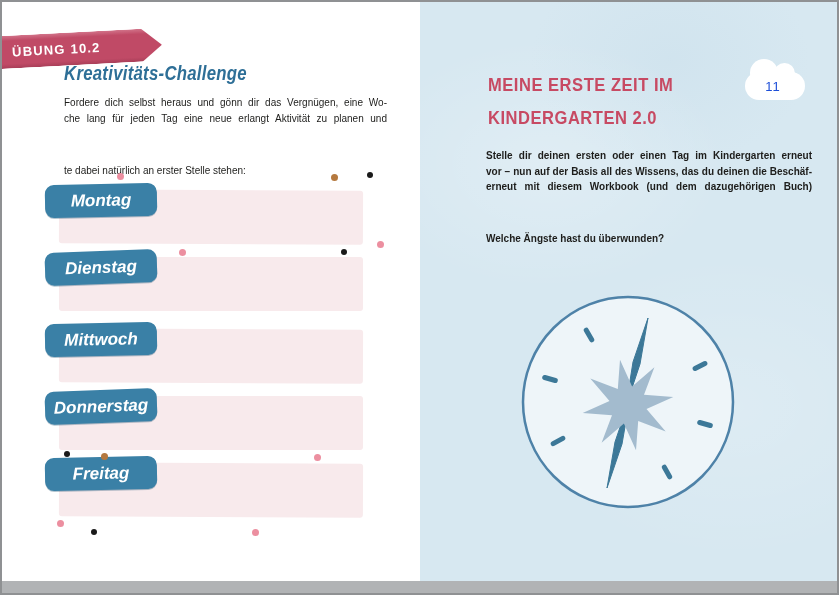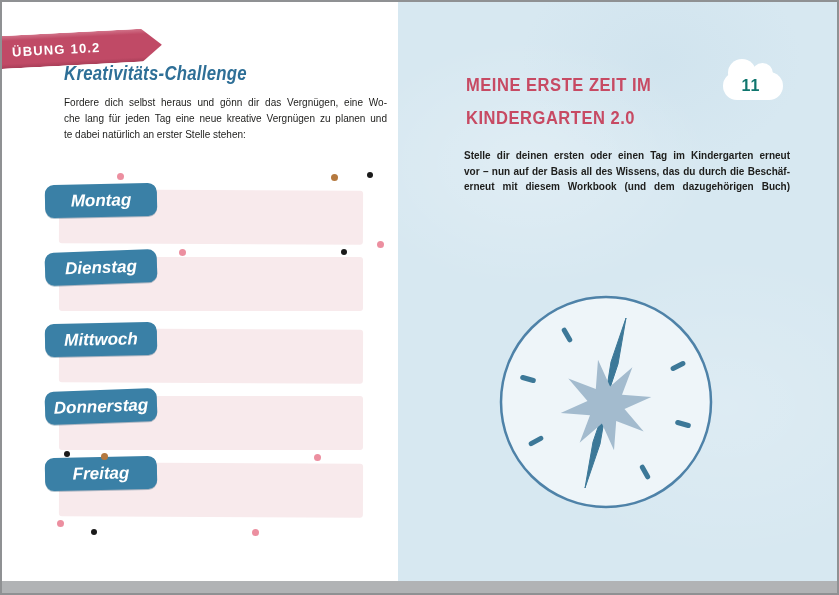--- a/index.html
+++ b/index.html
@@ -5,21 +5,21 @@
   html,body{margin:0;padding:0;background:#e8e8e8;}
   *{box-sizing:border-box;}
   .stage{
     position:relative;width:839px;height:595px;
     border:2px solid #8f9193;background:#ffffff;overflow:hidden;
     font-family:"Liberation Sans",sans-serif;
   }
   .bottom-band{position:absolute;left:0;right:0;bottom:0;height:12px;background:#b1b3b5;z-index:9;}
   .page{position:absolute;top:0;bottom:12px;}
   .page-left{left:0;width:418px;background:#ffffff;}
-  .page-right{left:396px;right:0;background:#d7e8f1;
+  .page-right{left:418px;right:0;background:#d7e8f1;
     background-image:
       radial-gradient(ellipse 260px 180px at 30% 28%, rgba(255,255,255,.22), rgba(255,255,255,0) 70%),
       radial-gradient(ellipse 300px 220px at 75% 70%, rgba(255,255,255,.16), rgba(255,255,255,0) 70%),
       radial-gradient(ellipse 200px 150px at 60% 10%, rgba(190,215,230,.25), rgba(255,255,255,0) 70%);
   }
 
   
   .ribbon{
     position:absolute;left:-8px;top:30px;width:168px;height:33px;
     background:linear-gradient(180deg,#d2748a 0%,#c04a66 16%,#c04a66 86%,#a83e58 100%);
@@ -31,21 +31,21 @@
   }
   .lp-title{
     position:absolute;left:62px;top:60px;
     color:#2e6f97;font-size:20px;font-weight:bold;font-style:italic;
     transform:scaleX(.84);transform-origin:left center;white-space:nowrap;
     letter-spacing:.3px;
   }
   .lp-intro{position:absolute;left:62px;top:93px;width:323px;color:#1d1d1b;
     font-size:10px;font-weight:normal;line-height:16px;}
   .jline{text-align:justify;text-align-last:justify;white-space:nowrap;}
-  .jline.last{text-align-last:left;}
+  .jline.last{text-align-last:left;margin-top:36px;}
 
   .day-row{position:absolute;left:0;width:418px;height:60px;}
   .writing-area{
     position:absolute;left:57px;top:6px;width:304px;height:54px;
     background:#f8eaec;border-radius:3px;
   }
   .day-row:nth-child(even) .writing-area{transform:rotate(.25deg);}
   .day-label{
     position:absolute;left:43px;top:0;width:112px;height:33px;
     background:#3a80a6;border-radius:9px;
@@ -69,40 +69,40 @@
   }
   .cloud{
     position:absolute;left:325px;top:70px;width:60px;height:28px;
     background:#fff;border-radius:15px;
   }
   .cloud::before{content:"";position:absolute;left:5px;top:-13px;width:28px;height:28px;background:#fff;border-radius:50%;}
   .cloud::after{content:"";position:absolute;left:29px;top:-9px;width:21px;height:21px;background:#fff;border-radius:50%;}
   .cloud .num{
     position:absolute;left:0;right:4px;top:0;bottom:0;z-index:2;
     display:flex;align-items:center;justify-content:center;
-    color:#0f766e;font-size:16px;font-weight:bold;letter-spacing:1px;
+    color:#1d4ed8;font-size:13px;font-weight:normal;letter-spacing:1px;
   }
   .rp-intro{position:absolute;left:66px;top:146px;width:326px;color:#1d1d1b;
     font-size:10px;font-weight:bold;line-height:15.5px;}
   .compass{position:absolute;left:90px;top:282px;}
 </style>
 </head>
 <body>
 
 <div class="stage">
 
   <div class="page page-left">
     <div class="ribbon">
       <span>ÜBUNG 10.2</span>
     </div>
     <div class="lp-title">Kreativitäts-Challenge</div>
 
     <div class="lp-intro">
       <div class="jline">Fordere dich selbst heraus und gönn dir das Vergnügen, eine Wo-</div>
-      <div class="jline">che lang für jeden Tag eine neue kreative Vergnügen zu planen und</div>
+      <div class="jline">che lang für jeden Tag eine neue erlangt Aktivität zu planen und</div>
       <div class="jline last">te dabei natürlich an erster Stelle stehen:</div>
     </div>
 
     <div class="day-row" style="top:182px">
       <div class="writing-area"></div>
       <div class="day-label">
           <span>Montag</span>
         </div>
     </div>
     <div class="day-row" style="top:249px">
@@ -138,22 +138,23 @@
       <div>MEINE ERSTE ZEIT IM</div>
       <div>KINDERGARTEN 2.0</div>
     </div>
 
     <div class="cloud">
       <div class="num">11</div>
     </div>
 
     <div class="rp-intro">
       <div class="jline">Stelle dir deinen ersten oder einen Tag im Kindergarten erneut</div>
-      <div class="jline">vor – nun auf der Basis all des Wissens, das du durch die Beschäf-</div>
+      <div class="jline">vor – nun auf der Basis all des Wissens, das du deinen die Beschäf-</div>
       <div class="jline">erneut mit diesem Workbook (und dem dazugehörigen Buch)</div>
+      <div class="jline last">Welche Ängste hast du überwunden?</div>
     </div>
 
     <svg class="compass" width="236" height="236" viewBox="0 0 236 236">
       <circle cx="118" cy="118" r="105" fill="#eef5f9" stroke="#4e82a8" stroke-width="2.5"></circle>
 
       <g fill="#3c7898">
         <rect x="-8" y="-2.5" width="16" height="5" rx="2.5" transform="translate(79,51) rotate(60)"></rect>
         <rect x="-8" y="-2.5" width="16" height="5" rx="2.5" transform="translate(40,95) rotate(16)"></rect>
         <rect x="-8" y="-2.5" width="16" height="5" rx="2.5" transform="translate(48,157) rotate(-29)"></rect>
         <rect x="-8" y="-2.5" width="16" height="5" rx="2.5" transform="translate(157,188) rotate(61)"></rect>

